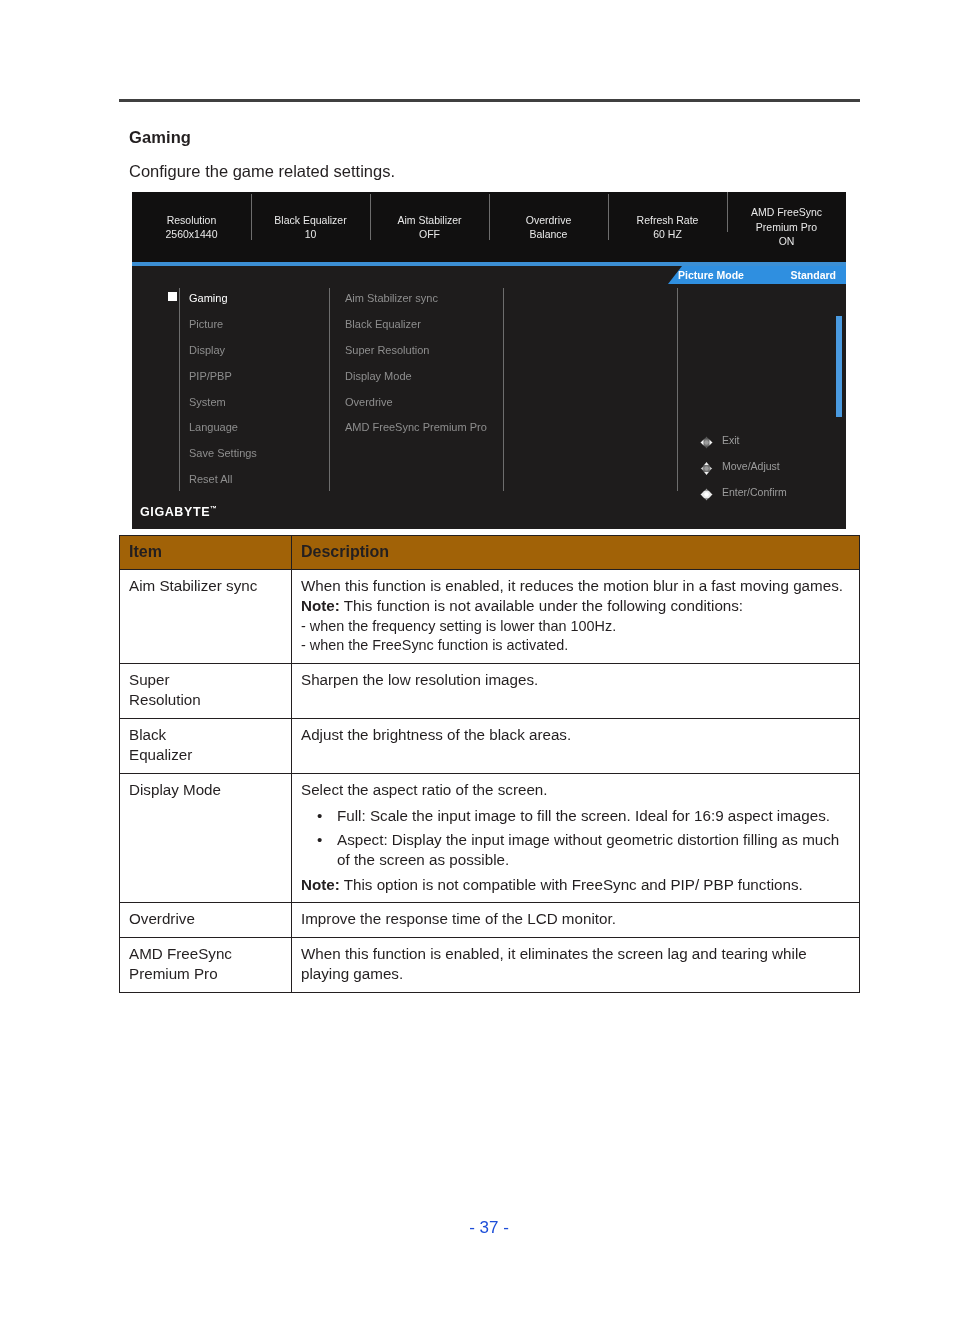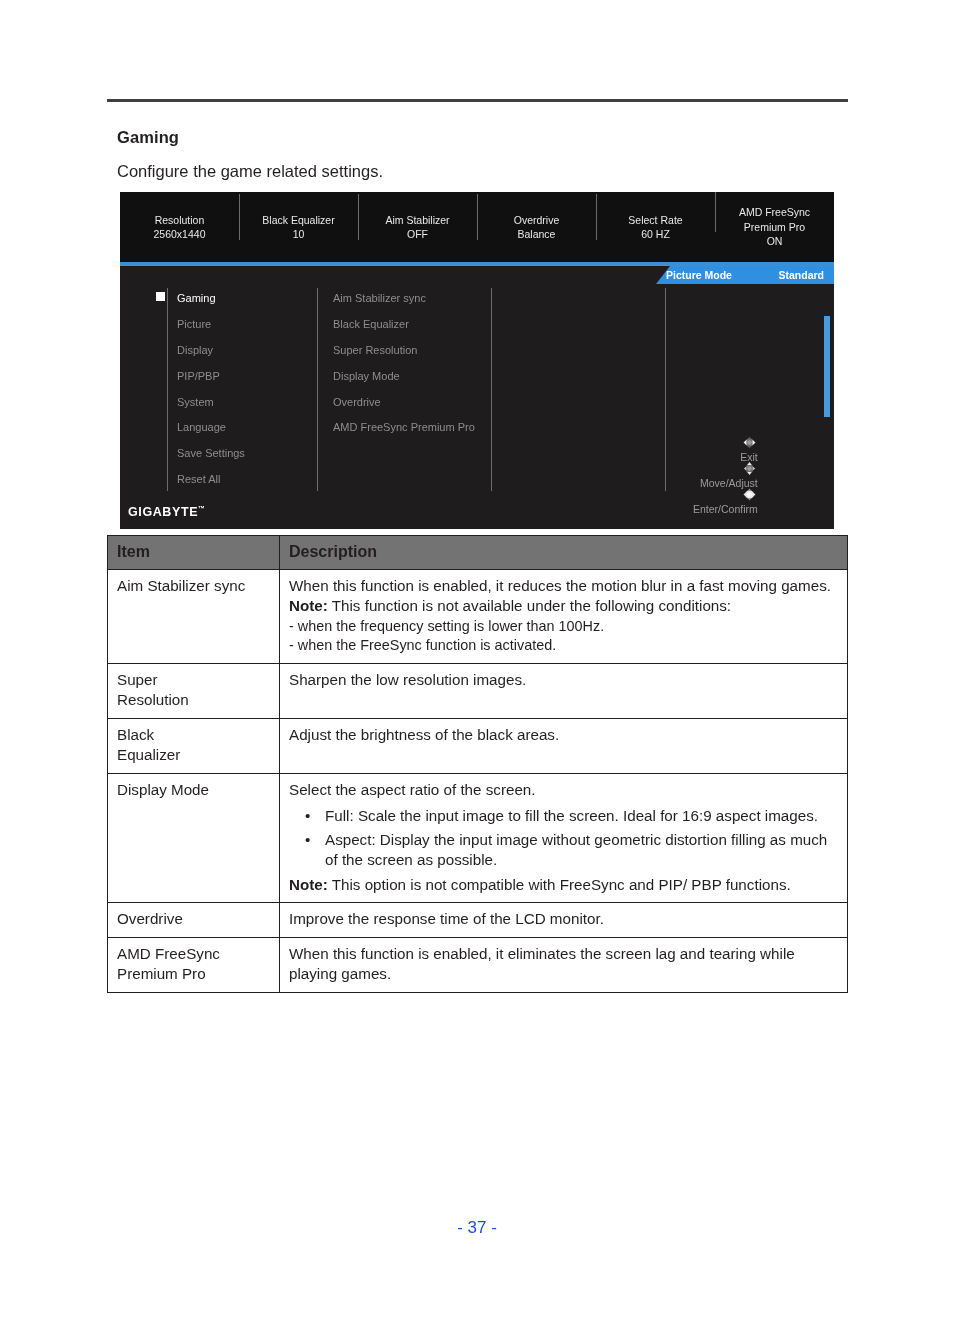--- a/index.html
+++ b/index.html
@@ -11,21 +11,21 @@
     width: 954px;
     height: 1325px;
     position: relative;
     font-family: "Liberation Sans", sans-serif;
     color: #231f20;
     overflow: hidden;
   }
 
   .page {
     position: absolute;
-    left: 0; top: 0;
+    left: 12px; top: 0;
     width: 836px;
     height: 1325px;
   }
 
   
   .header-rule {
     position: absolute;
     left: 107px;
     top: 99px;
     width: 741px;
@@ -179,23 +179,22 @@
   
   .osd-nav {
     position: absolute;
     left: 566px;
     top: 150px;
     font-size: 10.5px;
     color: #9c9c9c;
   }
   .nav-row {
     display: flex;
-    align-items: flex-end;
+    align-items: flex-start;
     height: 26px;
-    flex-direction: column;
   }
   .nav-row .nav-text { margin-left: 7px; }
   .joy {
     width: 17px;
     height: 17px;
     flex: 0 0 17px;
     position: relative;
   }
 
   
@@ -225,21 +224,21 @@
   }
   table.spec td, table.spec th {
     border: 1.2px solid #231f20;
     vertical-align: top;
     padding: 6px 9px 7px 9px;
     line-height: 1.35;
     text-align: left;
     font-weight: normal;
   }
   table.spec th {
-    background: #737373;
+    background: #a16207;
     font-weight: bold;
     font-size: 16px;
     padding-top: 5px;
     padding-bottom: 6px;
   }
   .col-item { width: 153px; }
   .cell-pad-bottom { padding-bottom: 26px; }
   .note-b { font-weight: bold; }
   .small-line { font-size: 14.4px; }
   ul.bul {
@@ -294,21 +293,21 @@
       </div>
       <div class="tb-cell">
         <span class="tb-label">Aim Stabilizer</span>
         <span class="tb-value">OFF</span>
       </div>
       <div class="tb-cell">
         <span class="tb-label">Overdrive</span>
         <span class="tb-value">Balance</span>
       </div>
       <div class="tb-cell">
-        <span class="tb-label">Select Rate</span>
+        <span class="tb-label">Refresh Rate</span>
         <span class="tb-value">60 HZ</span>
       </div>
       <div class="tb-cell">
         <span class="tb-label">AMD FreeSync</span>
         <span class="tb-label">Premium Pro</span>
         <span class="tb-value">ON</span>
       </div>
     </div>
 
     <div class="osd-topbar-blue"></div>

